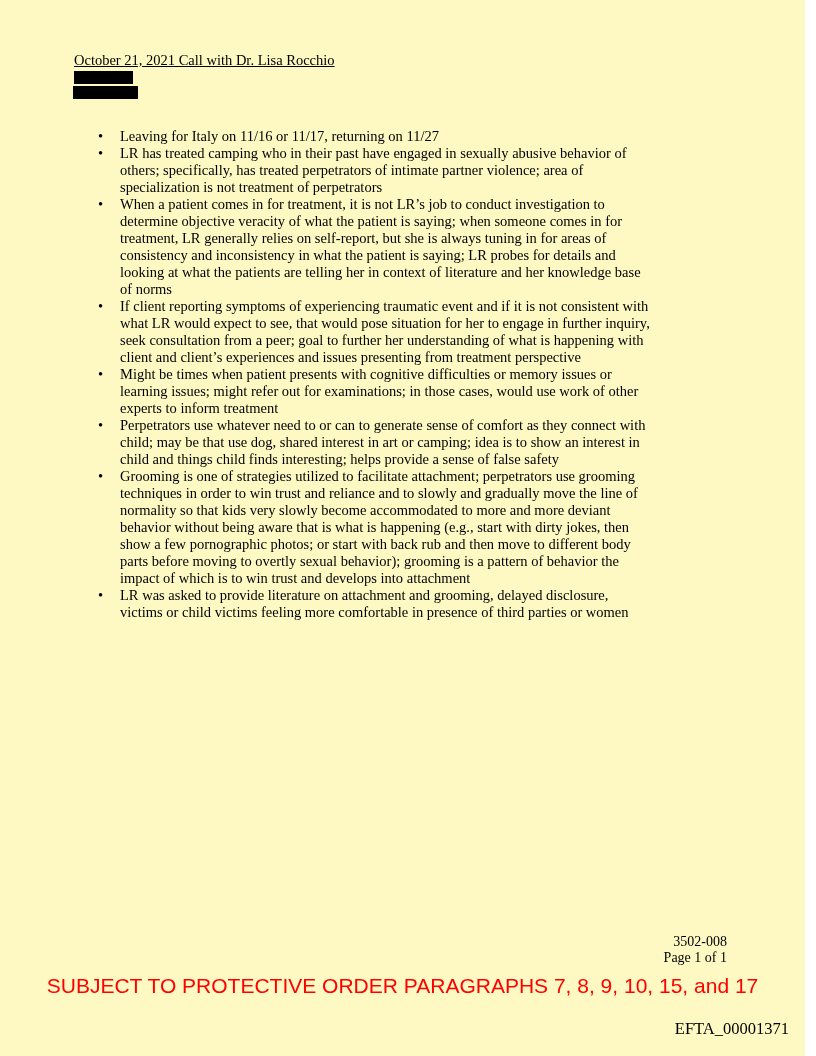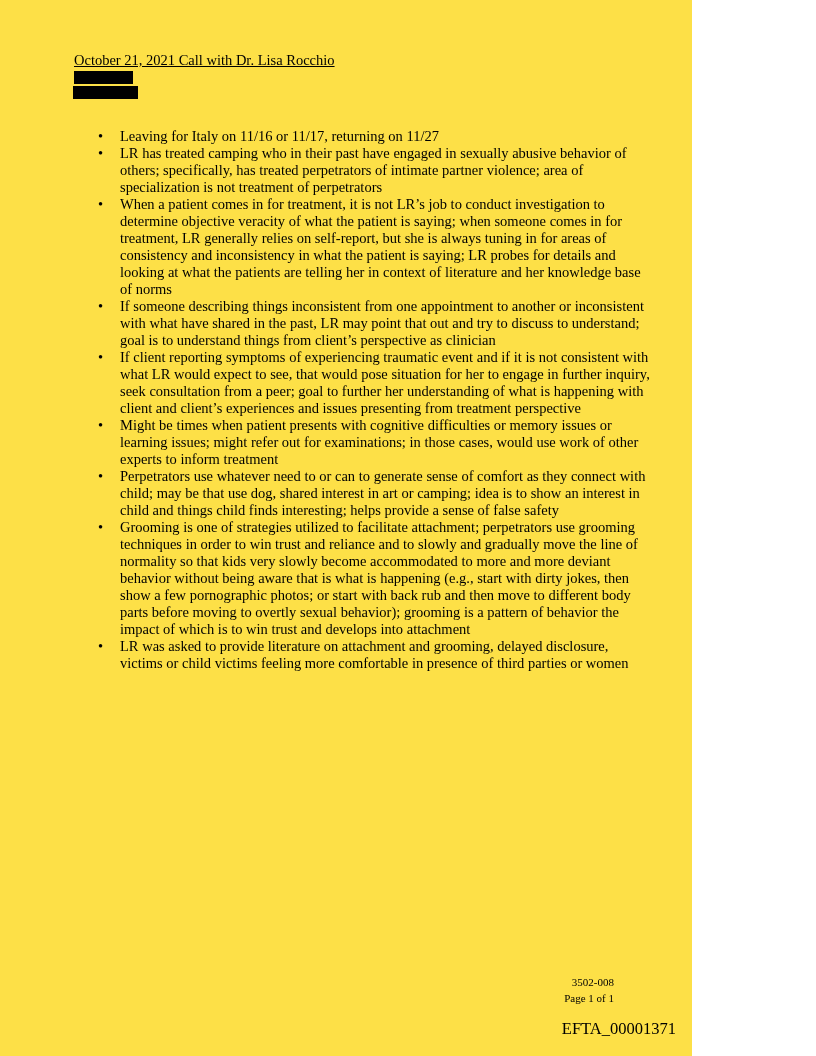--- a/index.html
+++ b/index.html
@@ -2,23 +2,23 @@
 <html><head>
 <meta charset="utf-8">
 <style>
   html, body {
     margin: 0;
     padding: 0;
     background: #ffffff;
   }
   .page {
     position: relative;
-    width: 692px;
+    width: 805px;
     height: 1056px;
-    background: #fde047;
+    background: #fef9c3;
     overflow: hidden;
     font-family: "Liberation Serif", "DejaVu Serif", serif;
     color: #000000;
   }
   .doc-title {
     position: absolute;
     left: 74px;
     top: 52px;
     font-size: 14.5px;
     line-height: 16px;
@@ -52,23 +52,22 @@
     position: absolute;
     left: 2px;
     top: 0;
     font-size: 14.5px;
   }
   .footer-block {
     position: absolute;
     right: 78px;
     top: 934px;
     text-align: right;
-    font-size: 11px;
+    font-size: 14px;
     line-height: 16px;
-    margin-top: 40px;
   }
   .protective-order {
     position: absolute;
     left: 0;
     top: 974px;
     width: 100%;
     text-align: center;
     font-family: "Liberation Sans", "DejaVu Sans", sans-serif;
     font-size: 21px;
     line-height: 23px;
@@ -93,29 +92,29 @@
 
   <div class="doc-title">October 21, 2021 Call with Dr. Lisa Rocchio</div>
 
   <div class="redaction redaction-1" style="background: rgb(0, 0, 0);"></div>
   <div class="redaction redaction-2" style="background: rgb(0, 0, 0);"></div>
 
   <ul class="notes">
     <li>Leaving for Italy on 11/16 or 11/17, returning on 11/27</li>
     <li>LR has treated camping who in their past have engaged in sexually abusive behavior of others; specifically, has treated perpetrators of intimate partner violence; area of specialization is not treatment of perpetrators</li>
     <li>When a patient comes in for treatment, it is not LR’s job to conduct investigation to determine objective veracity of what the patient is saying; when someone comes in for treatment, LR generally relies on self-report, but she is always tuning in for areas of consistency and inconsistency in what the patient is saying; LR probes for details and looking at what the patients are telling her in context of literature and her knowledge base of norms</li>
-    <li>If someone describing things inconsistent from one appointment to another or inconsistent with what have shared in the past, LR may point that out and try to discuss to understand; goal is to understand things from client’s perspective as clinician</li>
     <li>If client reporting symptoms of experiencing traumatic event and if it is not consistent with what LR would expect to see, that would pose situation for her to engage in further inquiry, seek consultation from a peer; goal to further her understanding of what is happening with client and client’s experiences and issues presenting from treatment perspective</li>
     <li>Might be times when patient presents with cognitive difficulties or memory issues or learning issues; might refer out for examinations; in those cases, would use work of other experts to inform treatment</li>
     <li>Perpetrators use whatever need to or can to generate sense of comfort as they connect with child; may be that use dog, shared interest in art or camping; idea is to show an interest in child and things child finds interesting; helps provide a sense of false safety</li>
     <li>Grooming is one of strategies utilized to facilitate attachment; perpetrators use grooming techniques in order to win trust and reliance and to slowly and gradually move the line of normality so that kids very slowly become accommodated to more and more deviant behavior without being aware that is what is happening (e.g., start with dirty jokes, then show a few pornographic photos; or start with back rub and then move to different body parts before moving to overtly sexual behavior); grooming is a pattern of behavior the impact of which is to win trust and develops into attachment</li>
     <li>LR was asked to provide literature on attachment and grooming, delayed disclosure, victims or child victims feeling more comfortable in presence of third parties or women</li>
   </ul>
 
   <div class="footer-block">
     <div>3502-008</div>
     <div>Page 1 of 1</div>
   </div>
 
+  <div class="protective-order" style="color: rgb(255, 0, 0);">SUBJECT TO PROTECTIVE ORDER PARAGRAPHS 7, 8, 9, 10, 15, and 17</div>
 
   <div class="bates-number">EFTA_00001371</div>
 
 </div>
 
 </body></html>

